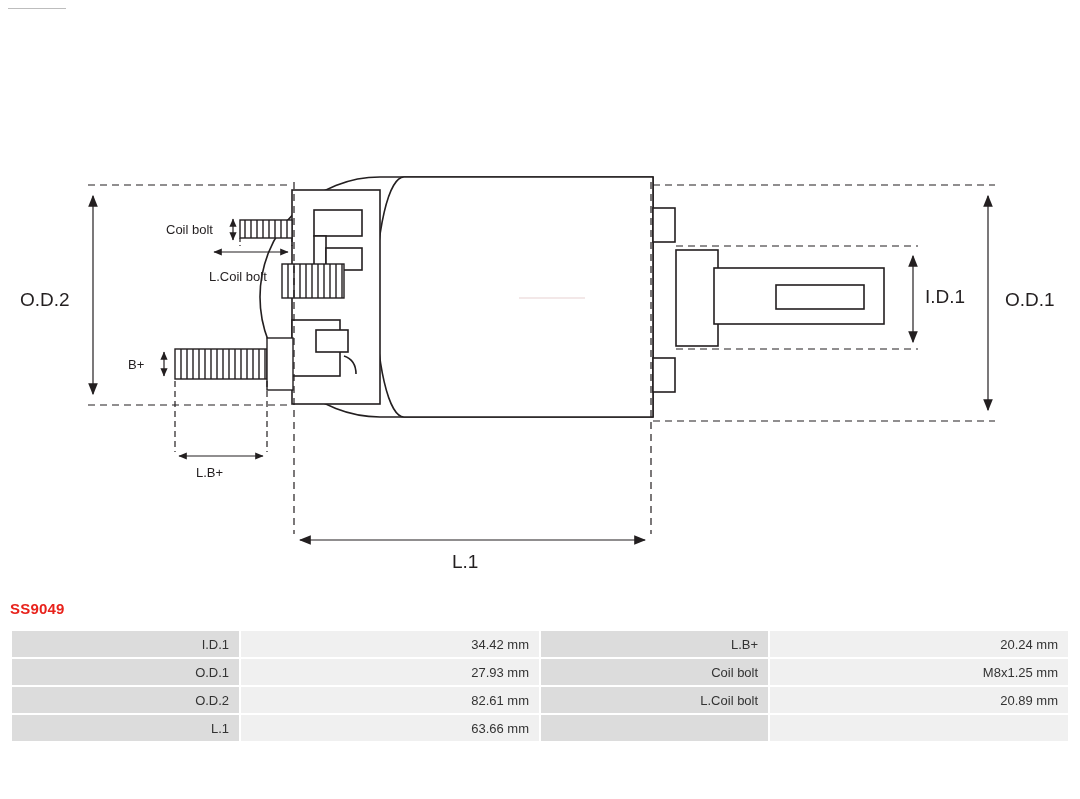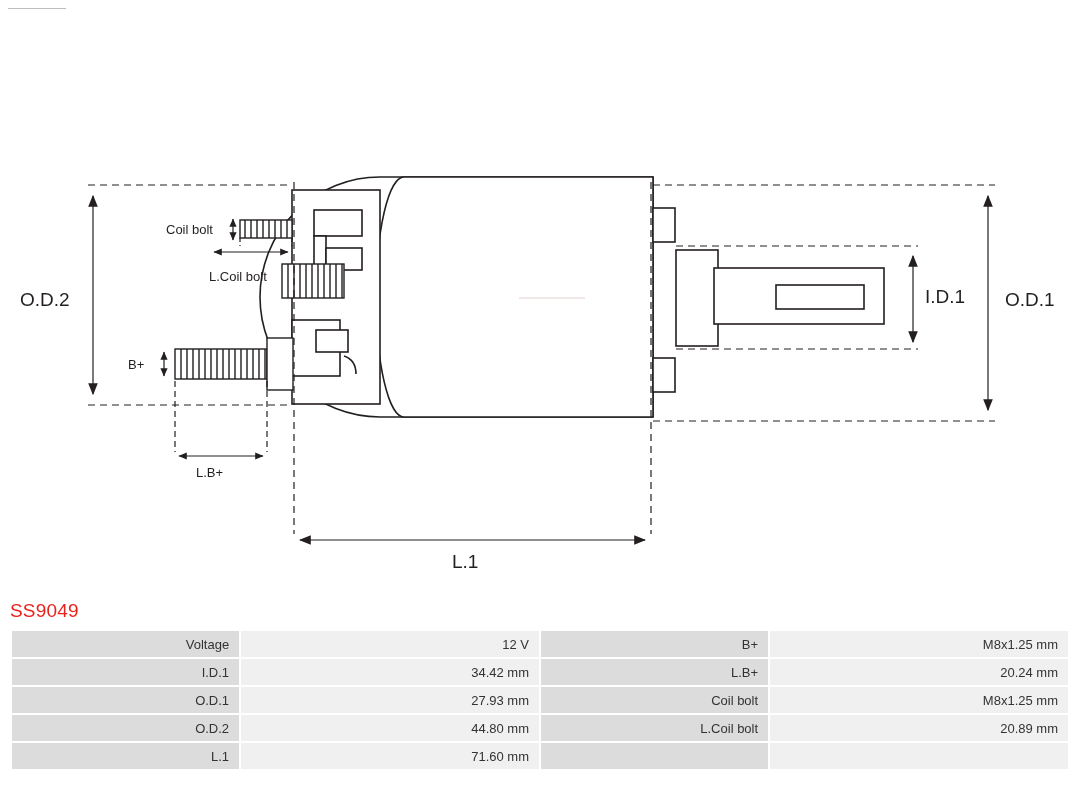--- a/index.html
+++ b/index.html
@@ -38,23 +38,23 @@
     height: 596px;
   }
   .drawing svg {
     display: block;
   }
   
   .part-number {
     position: absolute;
     left: 10px;
     top: 600px;
-    font-size: 19px;
+    font-size: 15px;
     color: #e8221b;
-    font-weight: normal;
+    font-weight: bold;
     letter-spacing: 0.2px;
   }
   
   .spec-table {
     position: absolute;
     left: 10px;
     top: 629px;
     width: 1060px;
     border-collapse: separate;
     border-spacing: 2px;
@@ -220,45 +220,39 @@
       </g>
       <text class="lbl" x="209" y="281">L.Coil bolt</text>
     </svg>
   </div>
 
   <div class="part-number">SS9049</div>
 
   <table class="spec-table">
     <tbody>
       <tr>
-        <td class="label">Voltage</td>
-        <td class="value">12 V</td>
-        <td class="label">B+</td>
-        <td class="value">M8x1.25 mm</td>
-      </tr>
-      <tr>
         <td class="label">I.D.1</td>
         <td class="value">34.42 mm</td>
         <td class="label">L.B+</td>
         <td class="value">20.24 mm</td>
       </tr>
       <tr>
         <td class="label">O.D.1</td>
         <td class="value">27.93 mm</td>
         <td class="label">Coil bolt</td>
         <td class="value">M8x1.25 mm</td>
       </tr>
       <tr>
         <td class="label">O.D.2</td>
-        <td class="value">44.80 mm</td>
+        <td class="value">82.61 mm</td>
         <td class="label">L.Coil bolt</td>
         <td class="value">20.89 mm</td>
       </tr>
       <tr>
         <td class="label">L.1</td>
-        <td class="value">71.60 mm</td>
+        <td class="value">63.66 mm</td>
         <td class="label empty"></td>
         <td class="value empty"></td>
       </tr>
     </tbody>
   </table>
 
 </div>
 
 </body></html>

